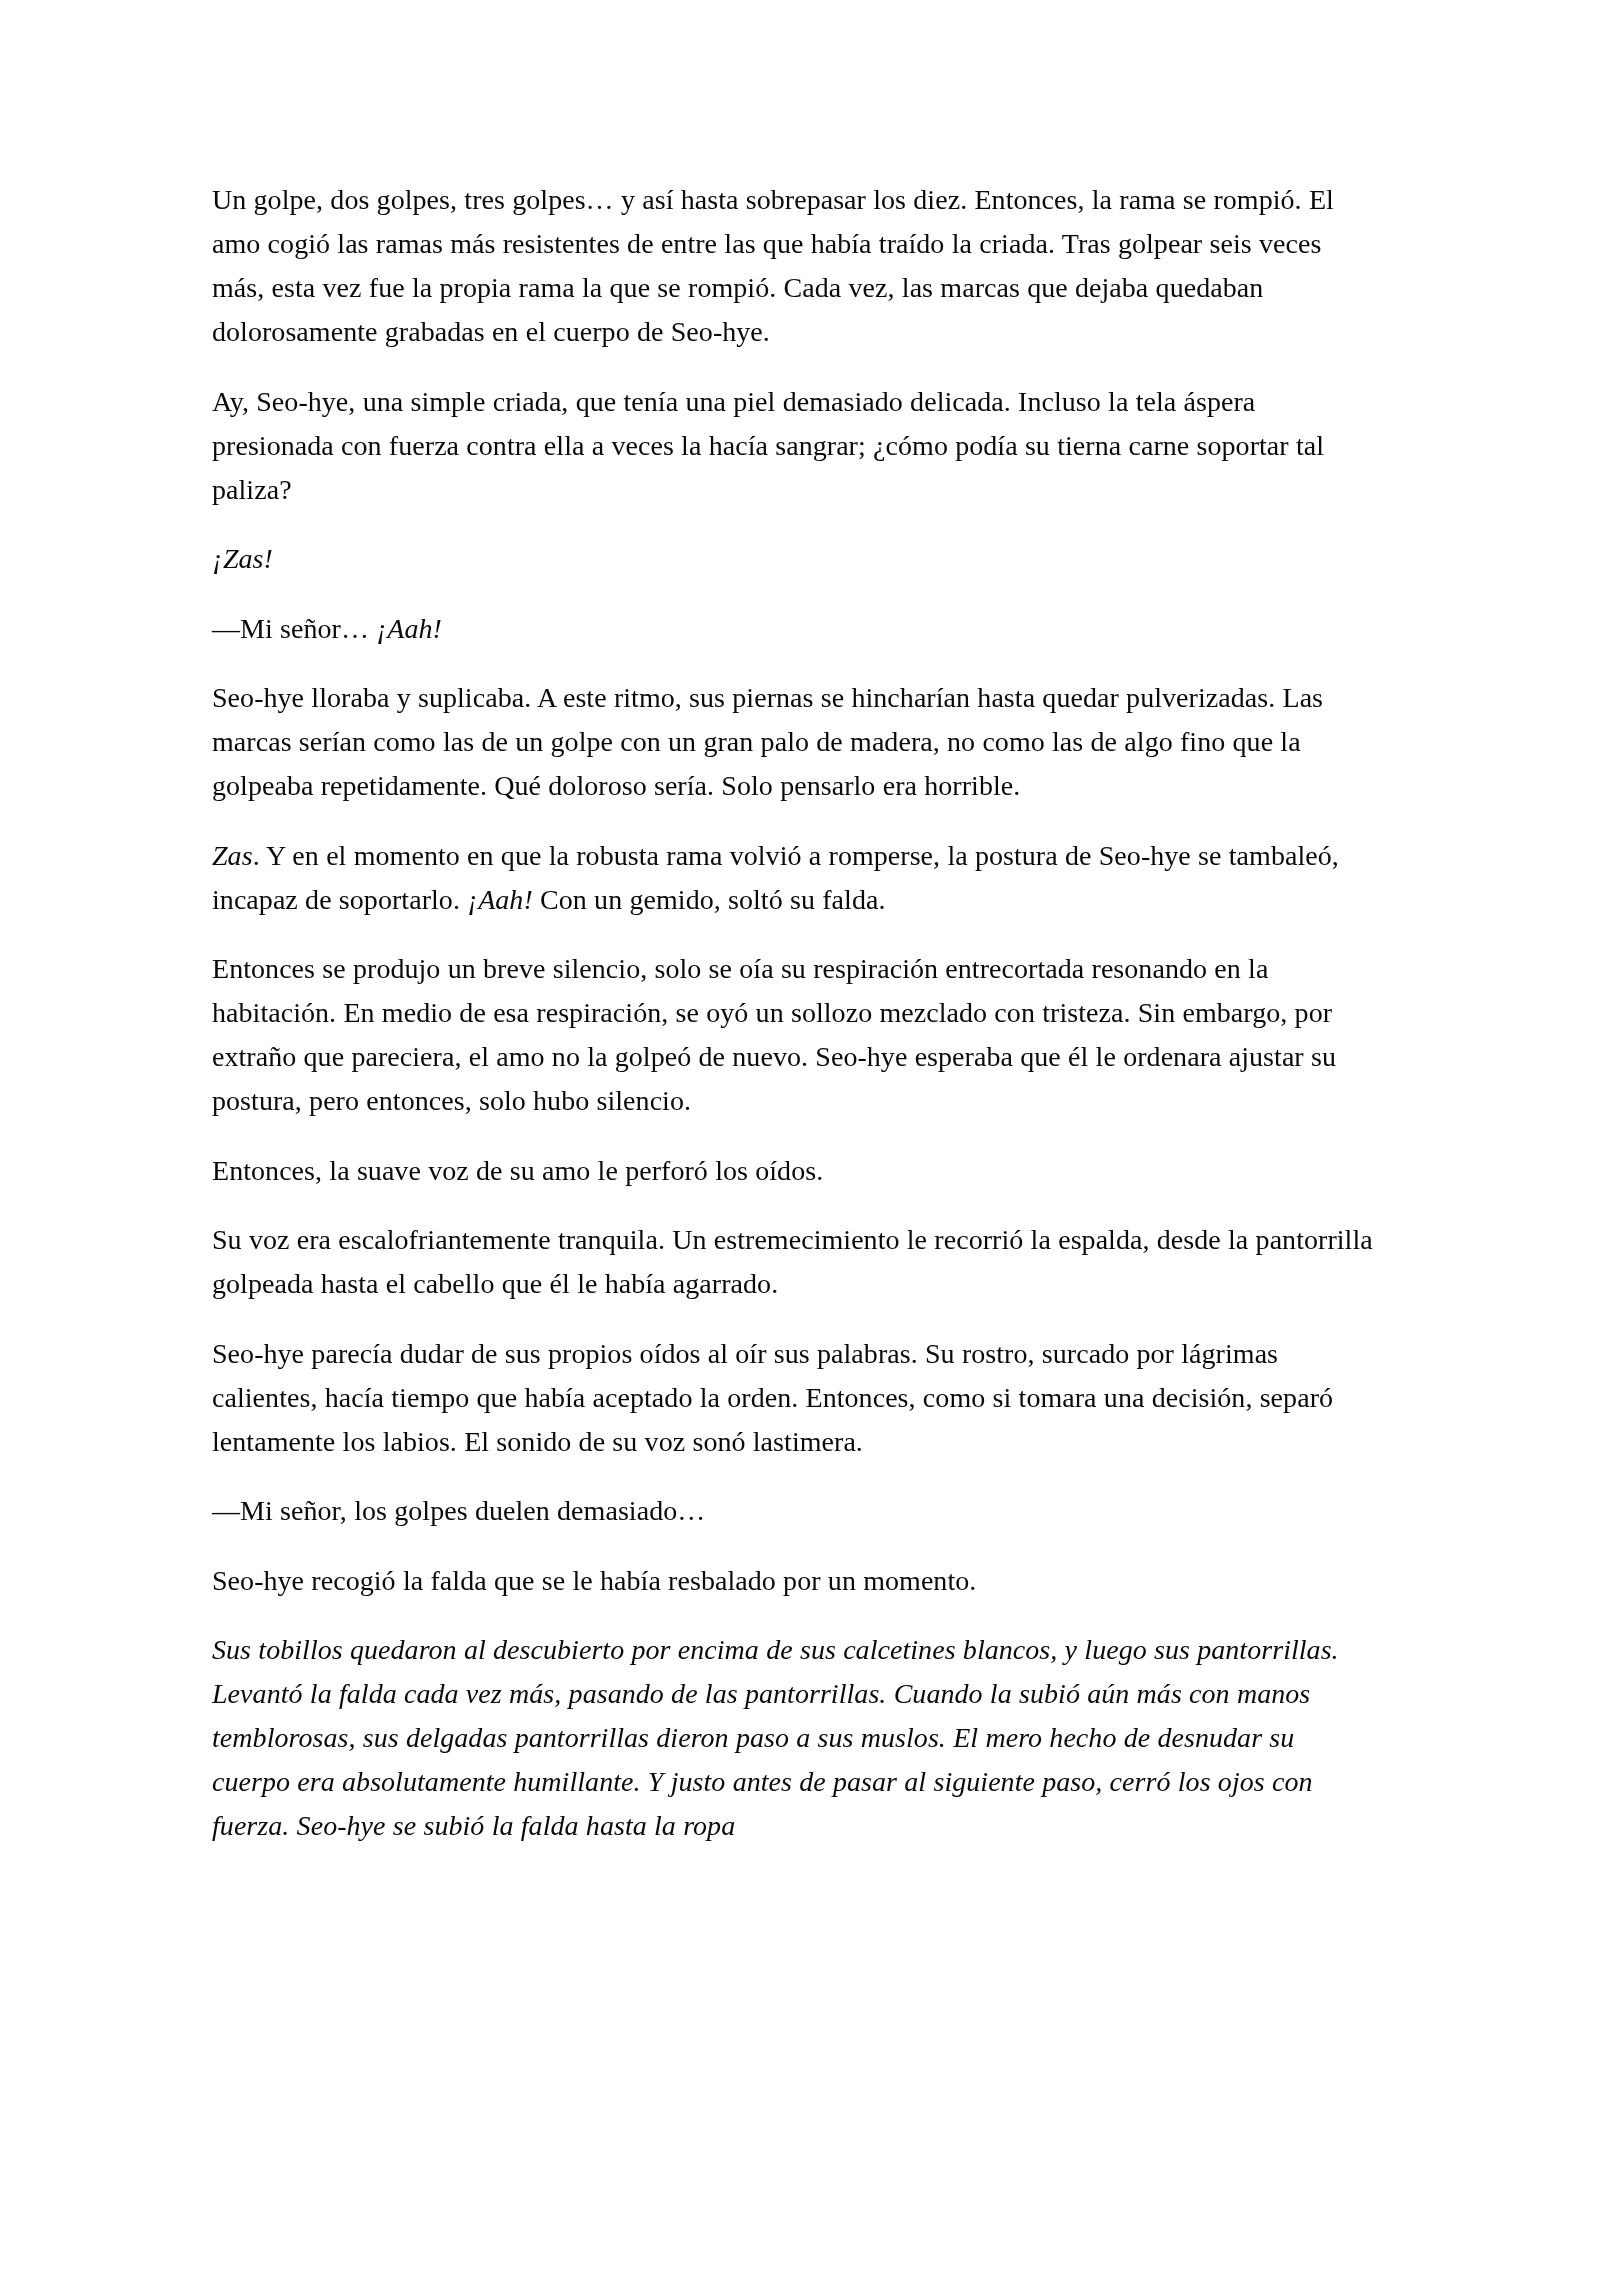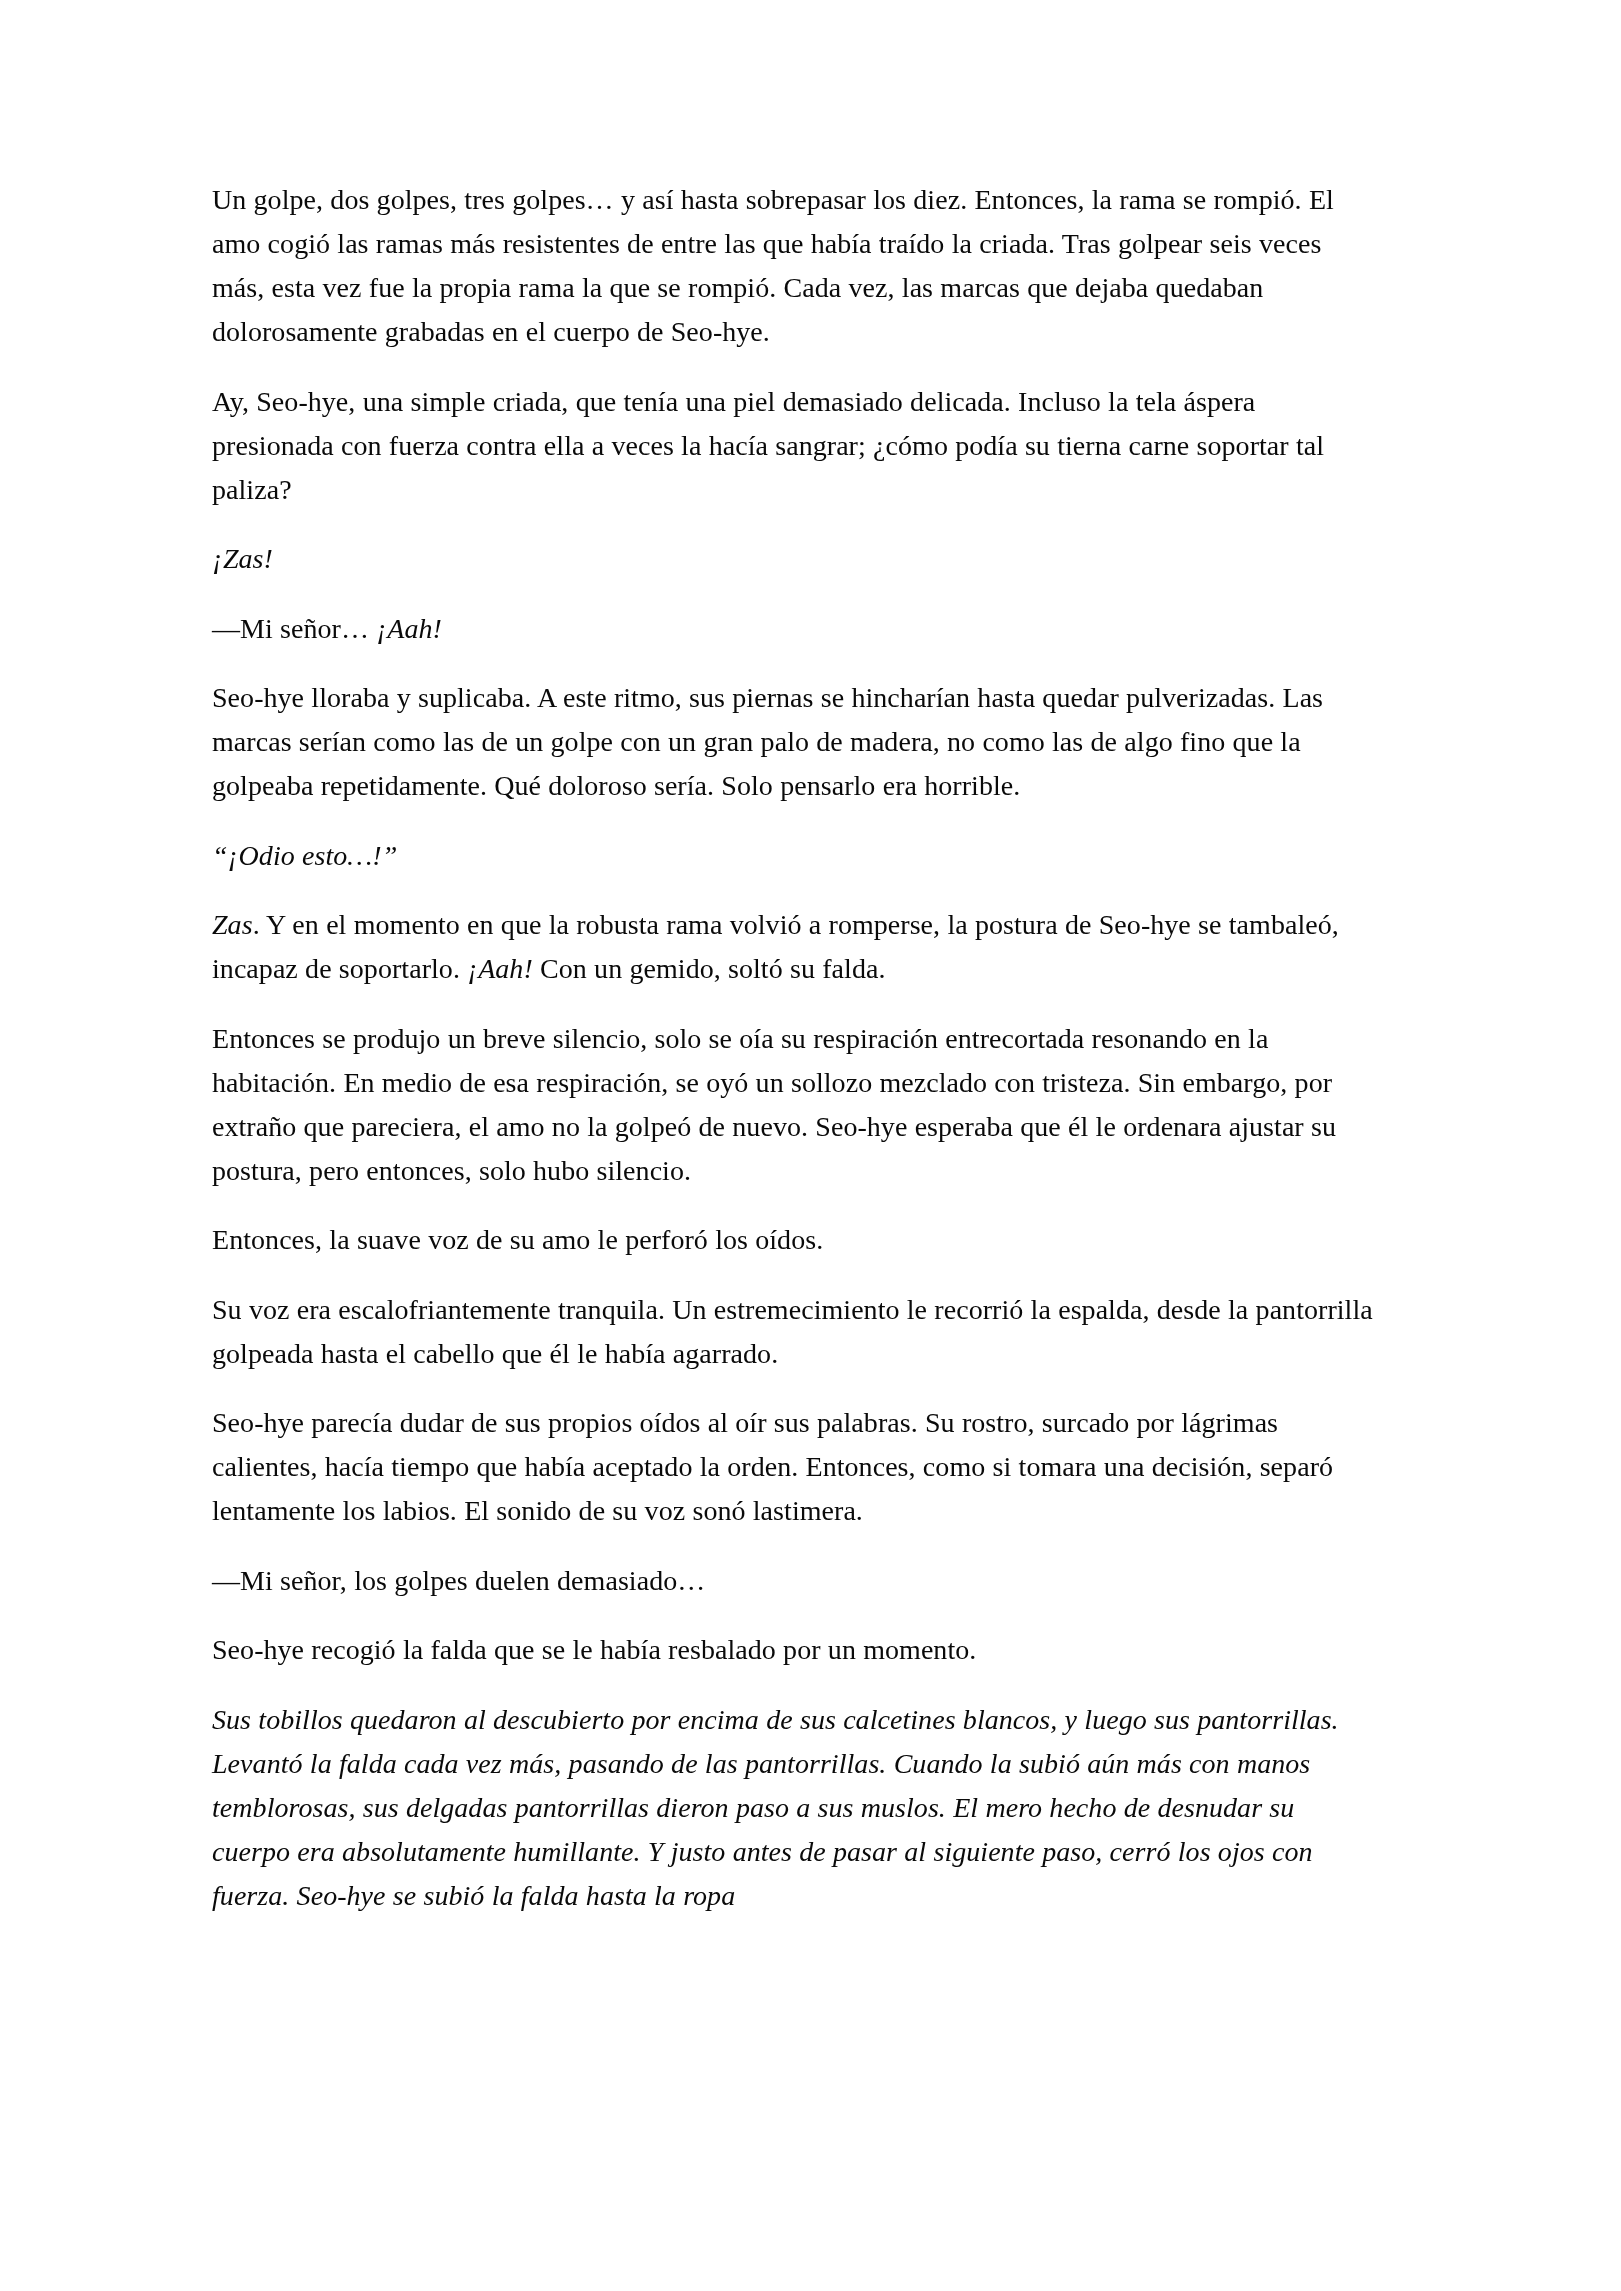--- a/index.html
+++ b/index.html
@@ -56,21 +56,20 @@
     <p class="para">Un golpe, dos golpes, tres golpes… y así hasta sobrepasar los diez. Entonces, la rama se rompió. El amo cogió las ramas más resistentes de entre las que había traído la criada. Tras golpear seis veces más, esta vez fue la propia rama la que se rompió. Cada vez, las marcas que dejaba quedaban dolorosamente grabadas en el cuerpo de Seo-hye.</p>
 
     <p class="para">Ay, Seo-hye, una simple criada, que tenía una piel demasiado delicada. Incluso la tela áspera presionada con fuerza contra ella a veces la hacía sangrar; ¿cómo podía su tierna carne soportar tal paliza?</p>
 
     <p class="para it short">¡Zas!</p>
 
     <p class="para short"><span>—Mi señor… </span><span class="it">¡Aah!</span></p>
 
     <p class="para">Seo-hye lloraba y suplicaba. A este ritmo, sus piernas se hincharían hasta quedar pulverizadas. Las marcas serían como las de un golpe con un gran palo de madera, no como las de algo fino que la golpeaba repetidamente. Qué doloroso sería. Solo pensarlo era horrible.</p>
 
-    <p class="para it short">“¡Odio esto…!”</p>
 
     <p class="para"><span class="it">Zas</span><span>. Y en el momento en que la robusta rama volvió a romperse, la postura de Seo-hye se tambaleó, incapaz de soportarlo. </span><span class="it">¡Aah!</span><span> Con un gemido, soltó su falda.</span></p>
 
     <p class="para">Entonces se produjo un breve silencio, solo se oía su respiración entrecortada resonando en la habitación. En medio de esa respiración, se oyó un sollozo mezclado con tristeza. Sin embargo, por extraño que pareciera, el amo no la golpeó de nuevo. Seo-hye esperaba que él le ordenara ajustar su postura, pero entonces, solo hubo silencio.</p>
 
 
     <p class="para">Entonces, la suave voz de su amo le perforó los oídos.</p>
 
 
     <p class="para">Su voz era escalofriantemente tranquila. Un estremecimiento le recorrió la espalda, desde la pantorrilla golpeada hasta el cabello que él le había agarrado.</p>

